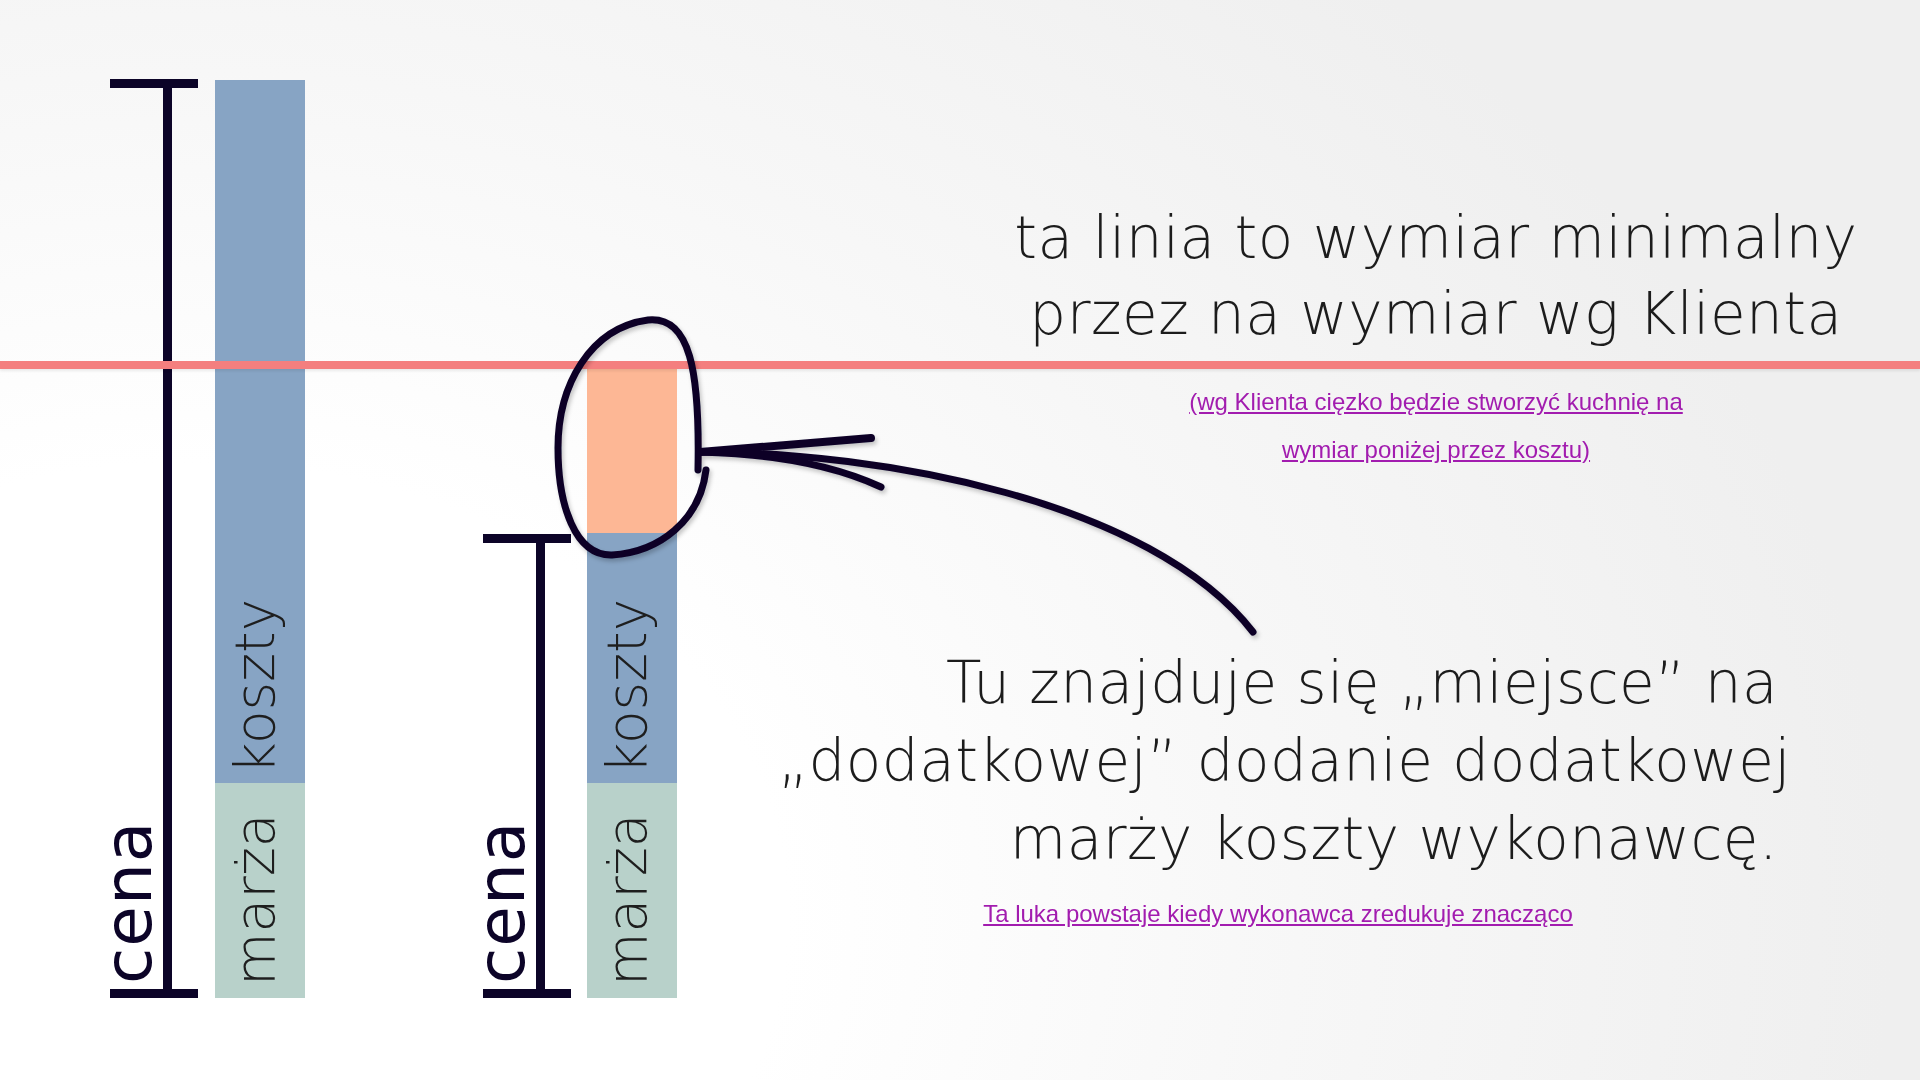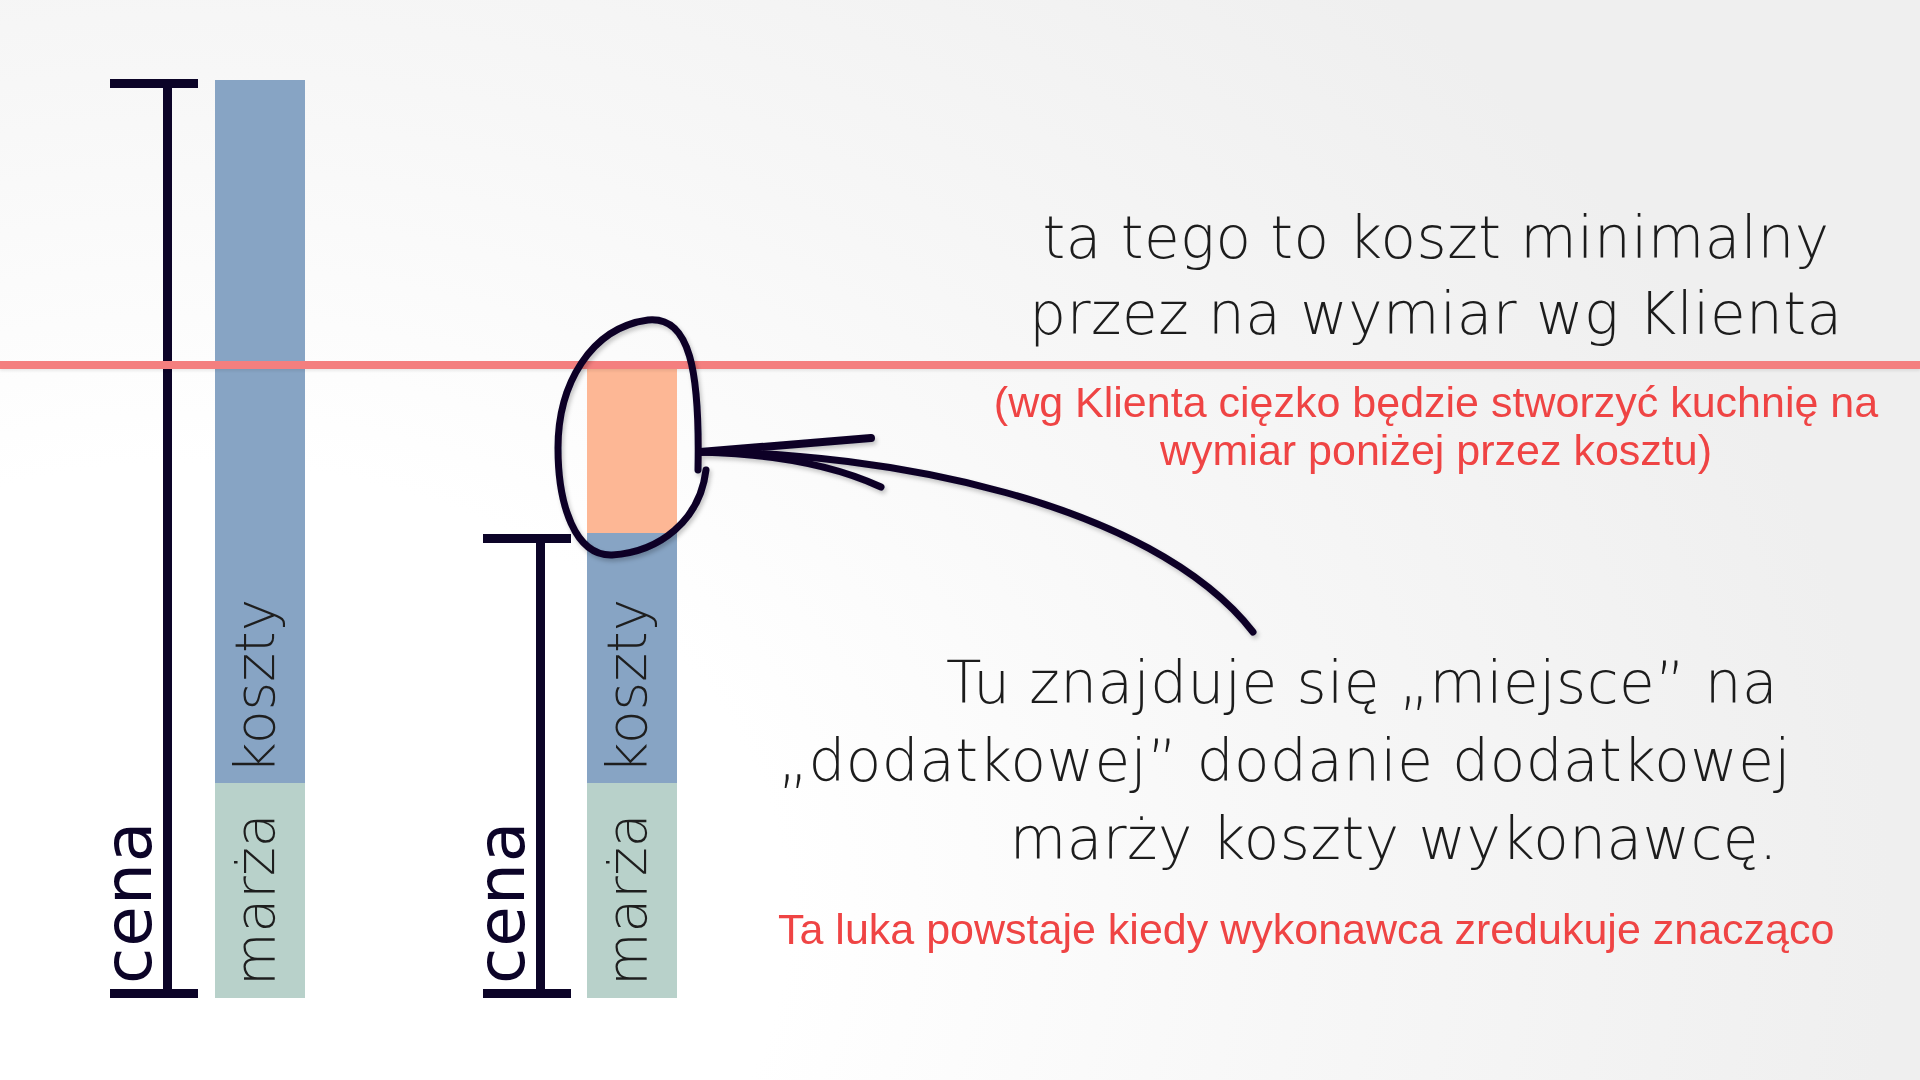--- a/index.html
+++ b/index.html
@@ -58,23 +58,24 @@
     .heading {
       font-family: "DejaVu Sans", sans-serif;
       font-weight: 200;
       font-size: 58px;
       line-height: 76px;
       color: #1c1c1c;
       letter-spacing: 0.5px;
     }
     .sub {
       font-family: "Liberation Sans", sans-serif;
-      font-size: 43px;
+      font-size: 24px;
       line-height: 48px;
-      color: #ef4444;
+      color: #a21caf;
+      text-decoration: underline;
     }
     .line { display: block; }
     svg.overlay {
       position: absolute;
       left: 0; top: 0;
       width: 1920px; height: 1080px;
       pointer-events: none;
     }
   </style>
 </head>
@@ -126,31 +127,31 @@
     <g>
       <path stroke-width="8" d="M 700 452 L 871 438"></path>
       <path stroke-width="7" d="M 700 452 C 780 454, 840 468, 881 487"></path>
       <path stroke-width="7" d="M 700 452 C 880 452, 1150 500, 1253 632"></path>
     </g>
   </g>
 </svg>
 
 <div class="text-block" style="left:986px; top:200px; width:900px;">
   <div class="heading">
-    <span class="line">ta tego to koszt minimalny</span>
+    <span class="line">ta linia to wymiar minimalny</span>
     <span class="line">przez na wymiar wg Klienta</span>
   </div>
   <div class="sub" style="margin-top:26px;">
     <span class="line">(wg Klienta cięzko będzie stworzyć kuchnię na</span>
     <span class="line">wymiar poniżej przez kosztu)</span>
   </div>
 </div>
 
 <div class="text-block" style="left:778px; top:644px; width:1000px;">
   <div class="heading" style="line-height:78px;text-align:right;">
     <span class="line">Tu znajduje się „miejsce” na</span>
     <span class="line">„dodatkowej” dodanie dodatkowej</span>
     <span class="line">marży koszty wykonawcę.</span>
   </div>
-  <div class="sub" style="margin-top:27px;">
+  <div class="sub" style="margin-top:12px;">
     <span class="line">Ta luka powstaje kiedy wykonawca zredukuje znacząco</span>
   </div>
 </div>
 
 </body></html>

